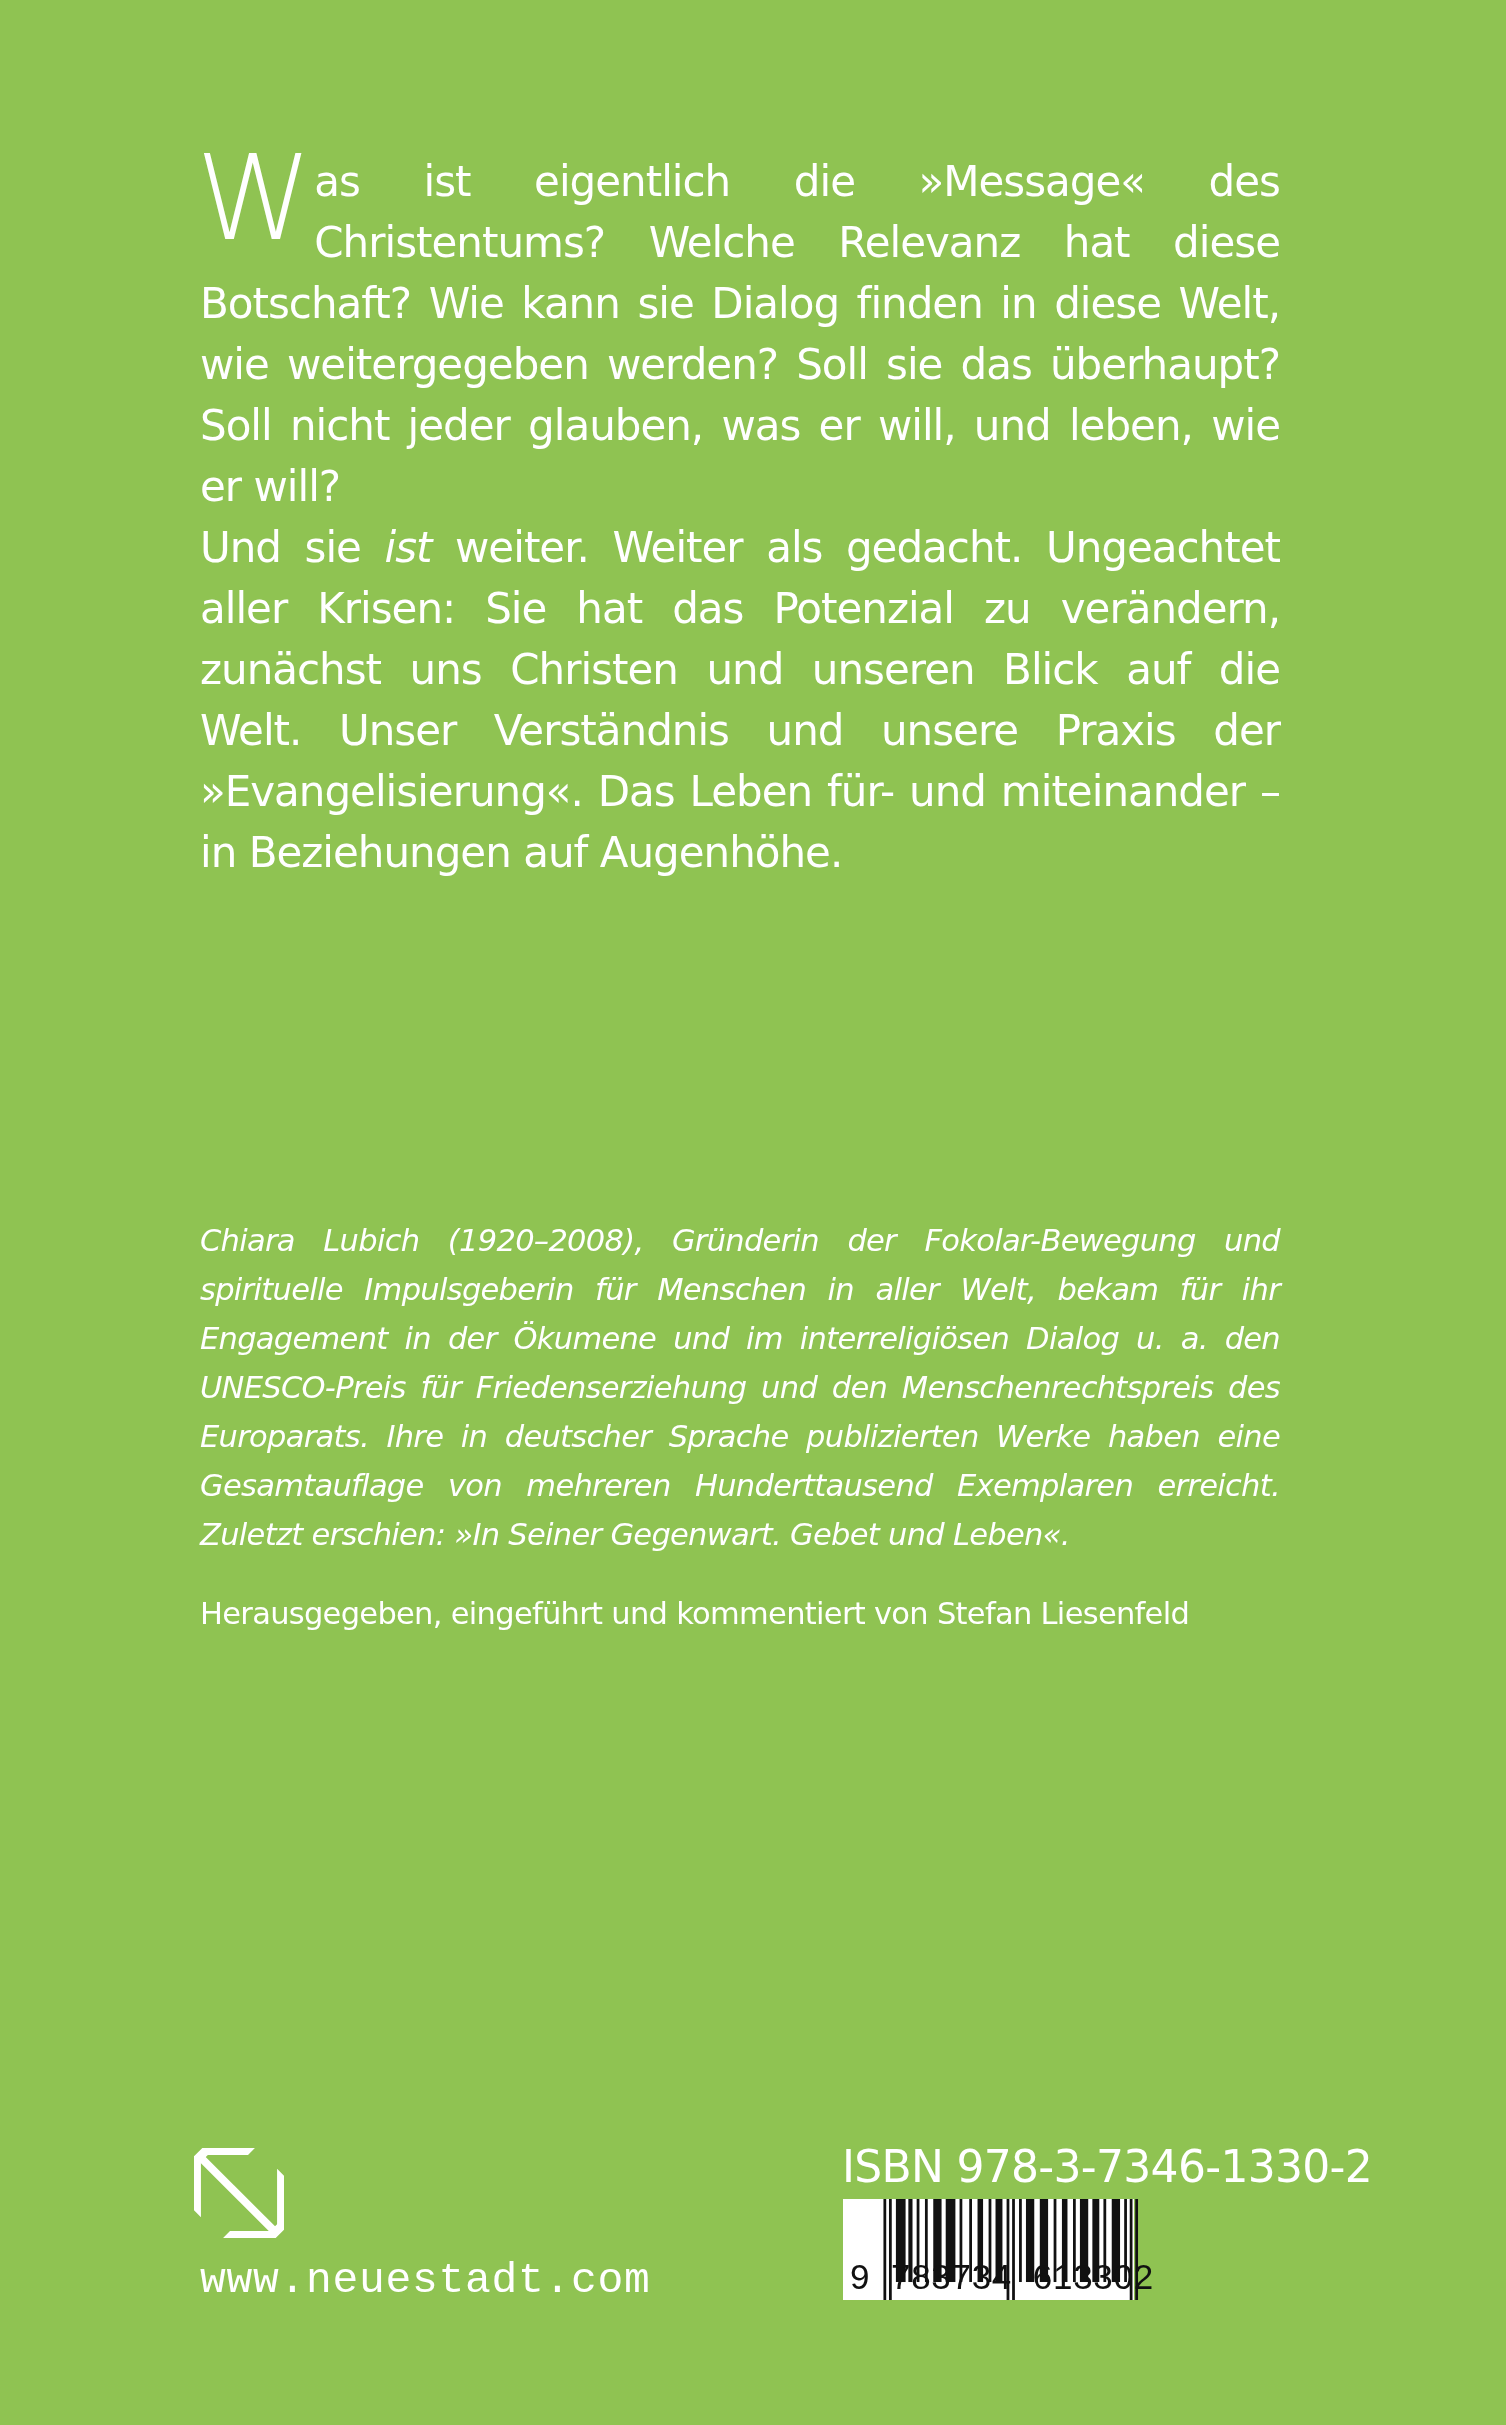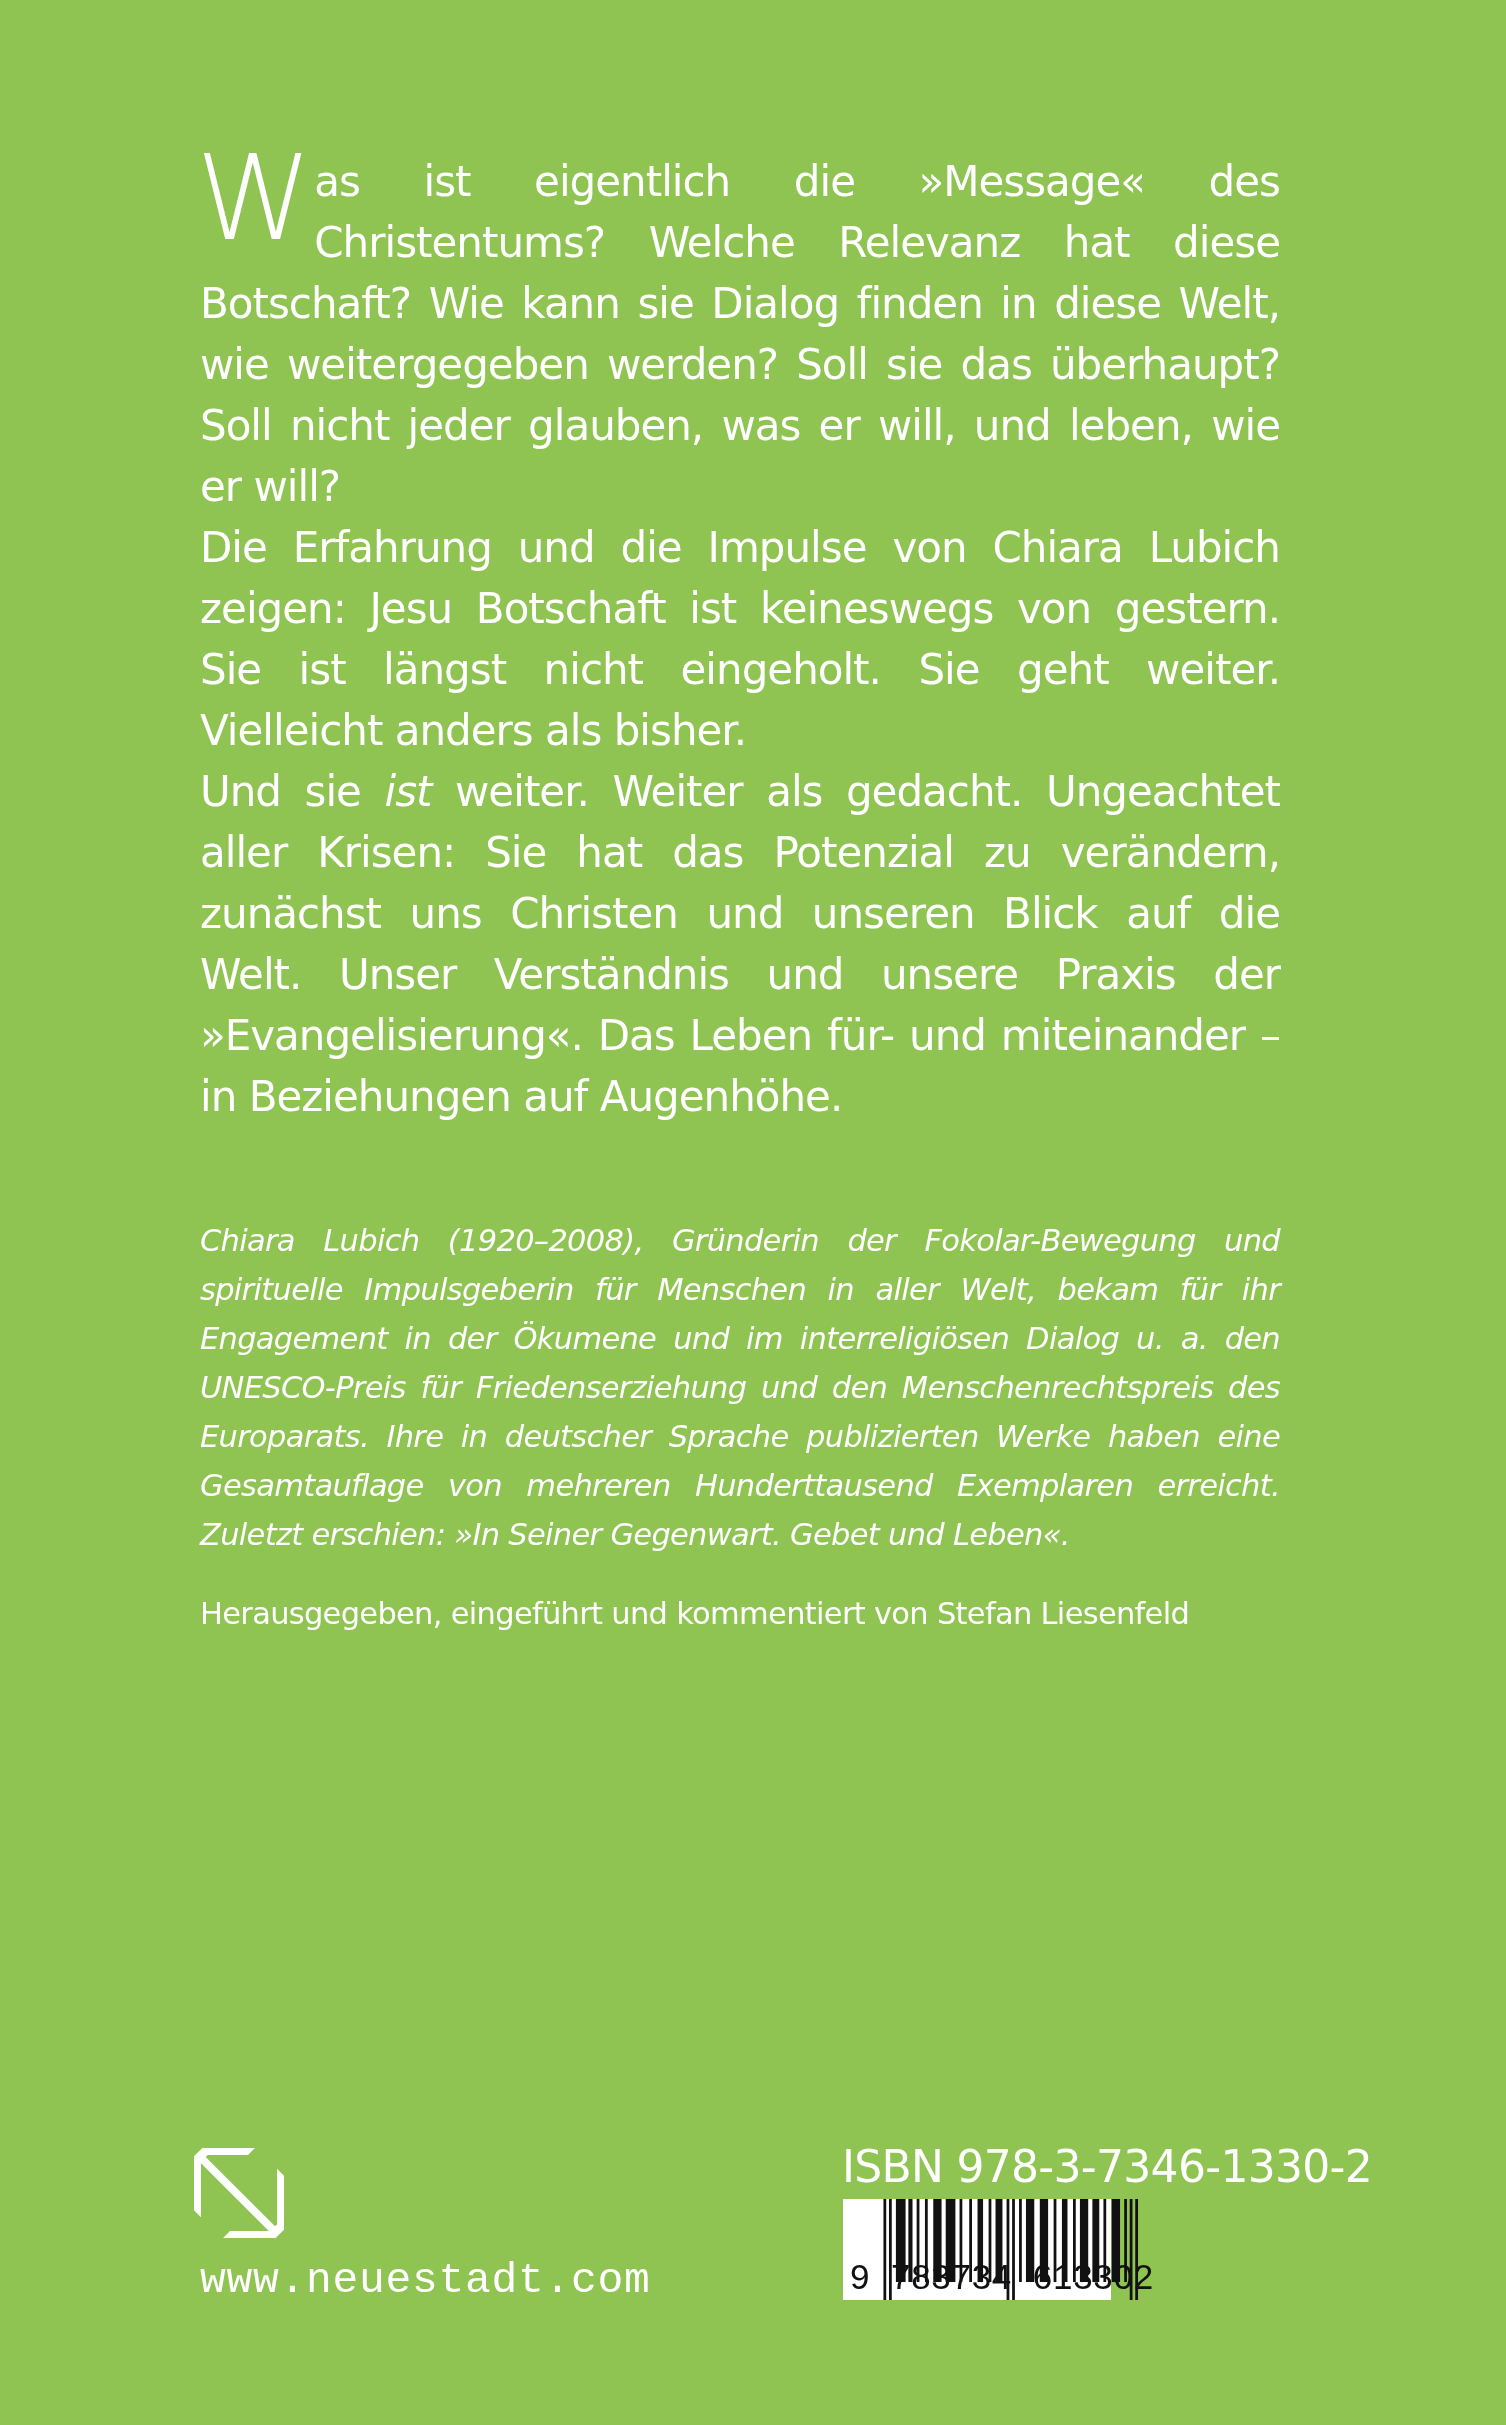--- a/index.html
+++ b/index.html
@@ -7,30 +7,29 @@
   .blurb{position:absolute;left:200px;top:151px;width:1080px;font-size:42px;line-height:61px;letter-spacing:-1px;}
   .blurb p{margin:0;text-align:justify;}
   .dropcap{font-size:118px;line-height:1;float:left;margin:-12.5px 2.8px 0 -4.2px;font-weight:300;}
   .bio{position:absolute;left:200px;top:1216px;width:1080px;font-size:30.5px;line-height:49px;letter-spacing:-0.7px;}
   .bio p{margin:0;text-align:justify;font-style:italic;}
   .editor{position:absolute;left:200px;top:1589px;font-size:30.5px;line-height:49px;letter-spacing:-0.7px;text-align:center;}
   .logo{position:absolute;left:194px;top:2148px;display:flex;align-items:center;}
   .logo-text{font-family:"Liberation Sans",sans-serif;font-weight:bold;font-size:61px;line-height:54px;letter-spacing:-2.8px;margin-left:22px;}
   .url{position:absolute;left:200px;top:2256px;font-family:Liberation Mono, monospace;font-size:43px;letter-spacing:0.7px;}
   .isbn{position:absolute;left:842px;top:2141px;font-size:44px;letter-spacing:-0.7px;}
-  .barcode{position:absolute;left:843px;top:2199px;width:268px;height:101px;background:#fff;}
+  .barcode{position:absolute;left:843px;top:2199px;width:291px;height:101px;background:#fff;}
   .bars{position:absolute;left:40px;top:0;width:279px;height:87px;display:flex;align-items:flex-start;}
   .digits{position:absolute;left:7px;bottom:2.8px;font-family:"Liberation Sans",sans-serif;font-size:35px;color:#111;letter-spacing:0.7px;white-space:pre;}
 </style>
 </head>
 <body>
 
 <div class="blurb">
   <p><span class="dropcap">W</span><span>as ist eigentlich die »Message« des Christentums? Welche Relevanz hat diese Botschaft? Wie kann sie Dialog finden in diese Welt, wie weitergegeben werden? Soll sie das überhaupt? Soll nicht jeder glauben, was er will, und leben, wie er will?</span></p>
-  <p>Die Erfahrung und die Impulse von Chiara Lubich zeigen: Jesu Botschaft ist keineswegs von gestern. Sie ist längst nicht eingeholt. Sie geht weiter. Vielleicht anders als bisher.</p>
   <p><span>Und sie </span><em>ist</em><span> weiter. Weiter als gedacht. Ungeachtet aller Krisen: Sie hat das Potenzial zu verändern, zunächst uns Christen und unseren Blick auf die Welt. Unser Verständnis und unsere Praxis der »Evangelisierung«. Das Leben für- und miteinander – in Beziehungen auf Augenhöhe.</span></p>
 </div>
 
 <div class="bio">
   <p>Chiara Lubich (1920–2008), Gründerin der Fokolar-Bewegung und spirituelle Impulsgeberin für Menschen in aller Welt, bekam für ihr Engagement in der Ökumene und im interreligiösen Dialog u. a. den UNESCO-Preis für Friedenserziehung und den Menschenrechtspreis des Europarats. Ihre in deutscher Sprache publizierten Werke haben eine Gesamtauflage von mehreren Hunderttausend Exemplaren erreicht. Zuletzt erschien: »In Seiner Gegenwart. Gebet und Leben«.</p>
 </div>
 
 <div class="editor">Herausgegeben, eingeführt und kommentiert von Stefan Liesenfeld</div>
 
 <div class="logo">

